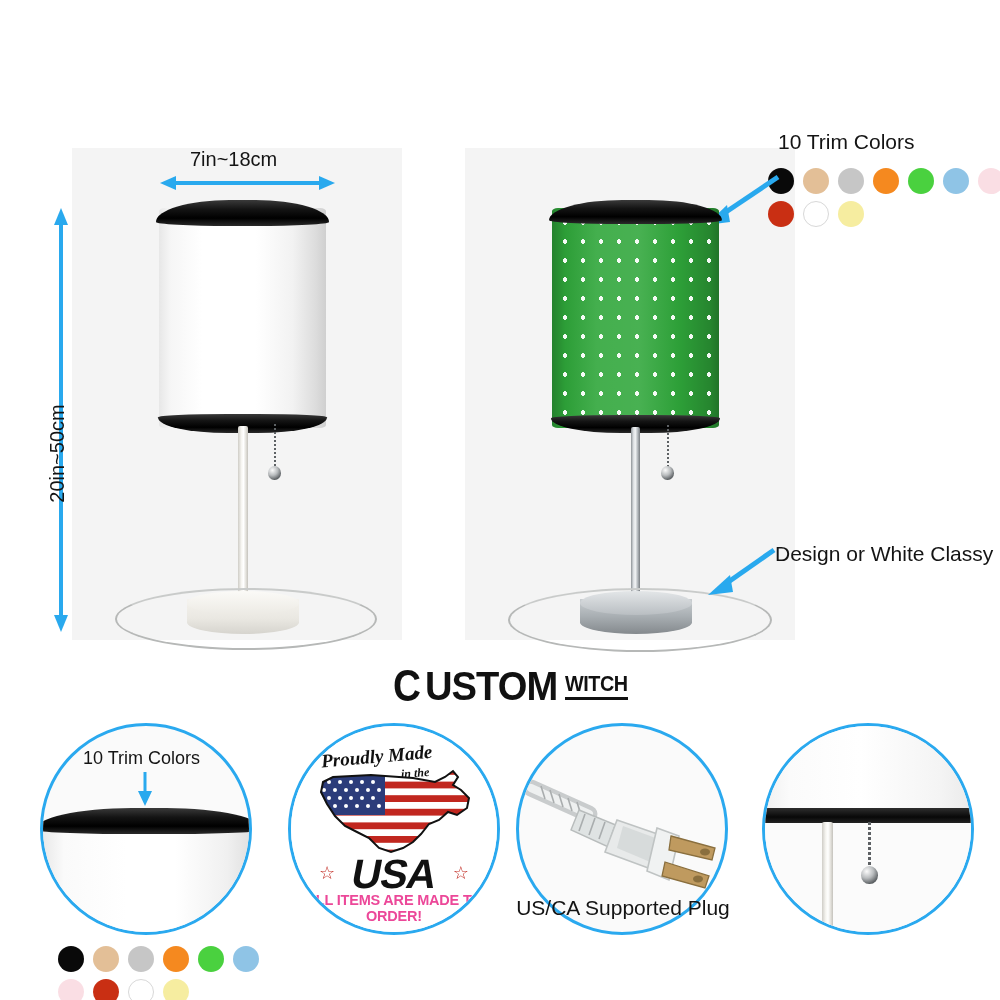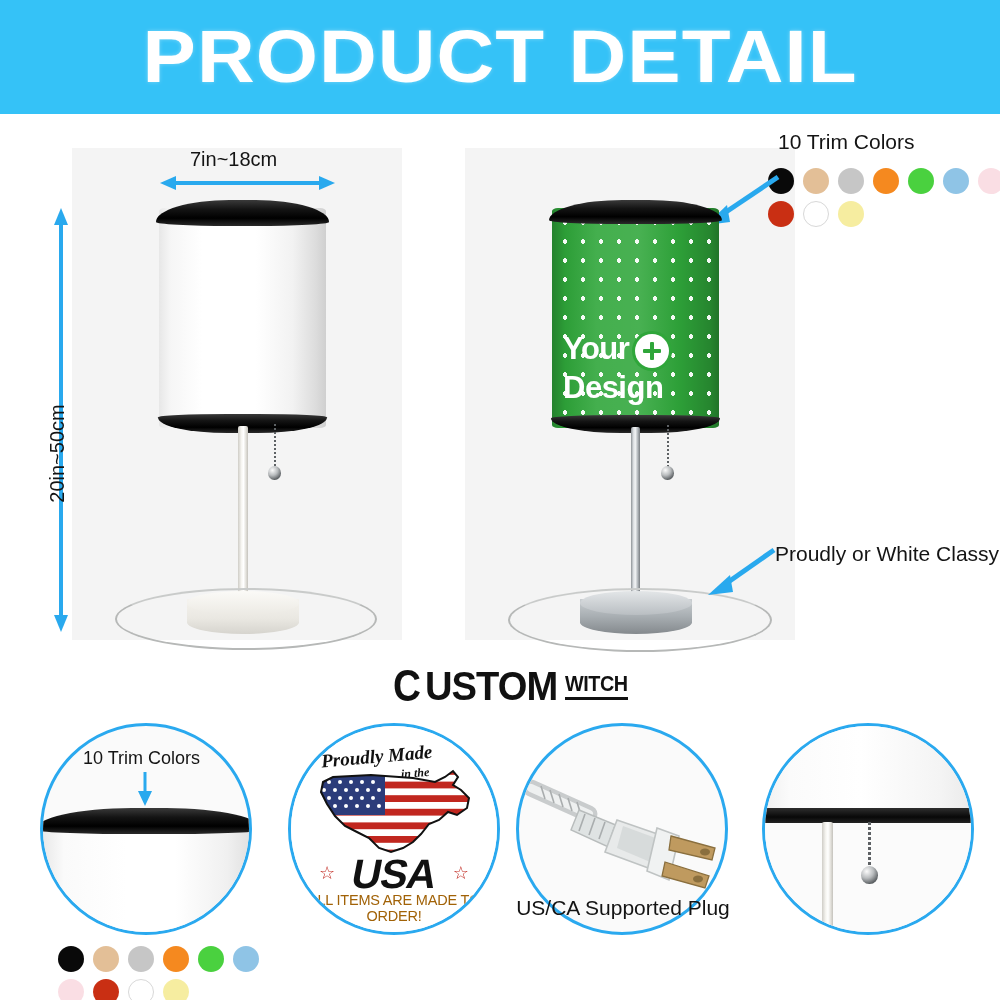--- a/index.html
+++ b/index.html
@@ -177,32 +177,29 @@
     font-style:italic;font-weight:bold;color:#111;font-size:12px;
     transform:rotate(-4deg);
   }
   .usa-word{
     position:absolute;left:50%;top:125px;transform:translateX(-50%) skewX(-11deg);
     font-size:41px;font-weight:bold;color:#111;letter-spacing:-1px;
   }
   .usa-star{position:absolute;top:136px;color:#c1271f;font-size:18px;}
   .usa-foot{
     position:absolute;left:0;right:0;top:166px;text-align:center;
-    font-size:14.5px;font-weight:normal;color:#a16207;letter-spacing:-.2px;
+    font-size:14.5px;font-weight:bold;color:#ec4899;letter-spacing:-.2px;
   }
   .flagmap{position:absolute;left:26px;top:42px;}
 </style>
 </head>
 <body>
 
 <div class="stage">
 
-  <div class="banner">
-    <div class="banner-title">PRODUCT DETAIL</div>
-  </div>
 
   <div class="plate" style="left:72px;top:148px;width:330px;height:492px;"></div>
 
   <div class="lbl" style="left:190px;top:148px;font-size:20px;">7in~18cm</div>
   <svg class="arrow-svg" style="left:160px;top:172px;" width="175" height="22" viewBox="0 0 175 22">
     <line x1="12" y1="11" x2="163" y2="11" stroke="#29a9ee" stroke-width="4"></line>
     <polygon points="0,11 16,4 16,18" fill="#29a9ee"></polygon>
     <polygon points="175,11 159,4 159,18" fill="#29a9ee"></polygon>
   </svg>
 
@@ -256,38 +253,32 @@
   </svg>
 
   <div class="lamp" style="left:465px;top:148px;width:330px;height:492px;">
     <div class="shade" style="left:87px;top:60px;width:167px;height:220px;">
       <div class="shade-body green-shade-body">
         <div class="dots"></div>
       </div>
       <div class="trim trim-top" style="left:-3px;top:-8px;width:173px;height:24px;"></div>
       <div class="trim trim-bot" style="left:-1px;top:207px;width:169px;height:18px;"></div>
 
-      <div class="design-wrap" style="left:11px;top:126px;">
-        <div class="design-line">
-          <span>Your</span><span class="plus-badge"></span>
-        </div>
-        <div class="design-line" style="margin-top:5px;">Design</div>
-      </div>
     </div>
     <div class="pole pole-silver" style="left:166px;top:279px;width:9px;height:190px;"></div>
     <div class="chain" style="left:202px;top:277px;height:45px;"></div>
     <div class="chain-ball" style="left:196px;top:318px;"></div>
     <div class="cord" style="left:43px;top:440px;width:260px;height:60px;"></div>
     <div class="base" style="left:115px;top:443px;width:112px;height:52px;">
       <div class="base-side base-silver-side"></div>
       <div class="base-top base-silver-top"></div>
     </div>
   </div>
 
-  <div class="lbl" style="left:775px;top:542px;font-size:21px;">Proudly or White Classy</div>
+  <div class="lbl" style="left:775px;top:542px;font-size:21px;">Design or White Classy</div>
   <svg class="arrow-svg" style="left:702px;top:545px;" width="78" height="52" viewBox="0 0 78 52">
     <line x1="72" y1="5" x2="22" y2="40" stroke="#29a9ee" stroke-width="5"></line>
     <polygon points="6,50 28,30 31,47" fill="#29a9ee"></polygon>
   </svg>
 
   <div class="brand" style="left:393px;top:664px;">
     <span class="brand-c">C</span>
     <span class="brand-main">USTOM</span>
     <span class="brand-sub">WITCH</span>
   </div>

